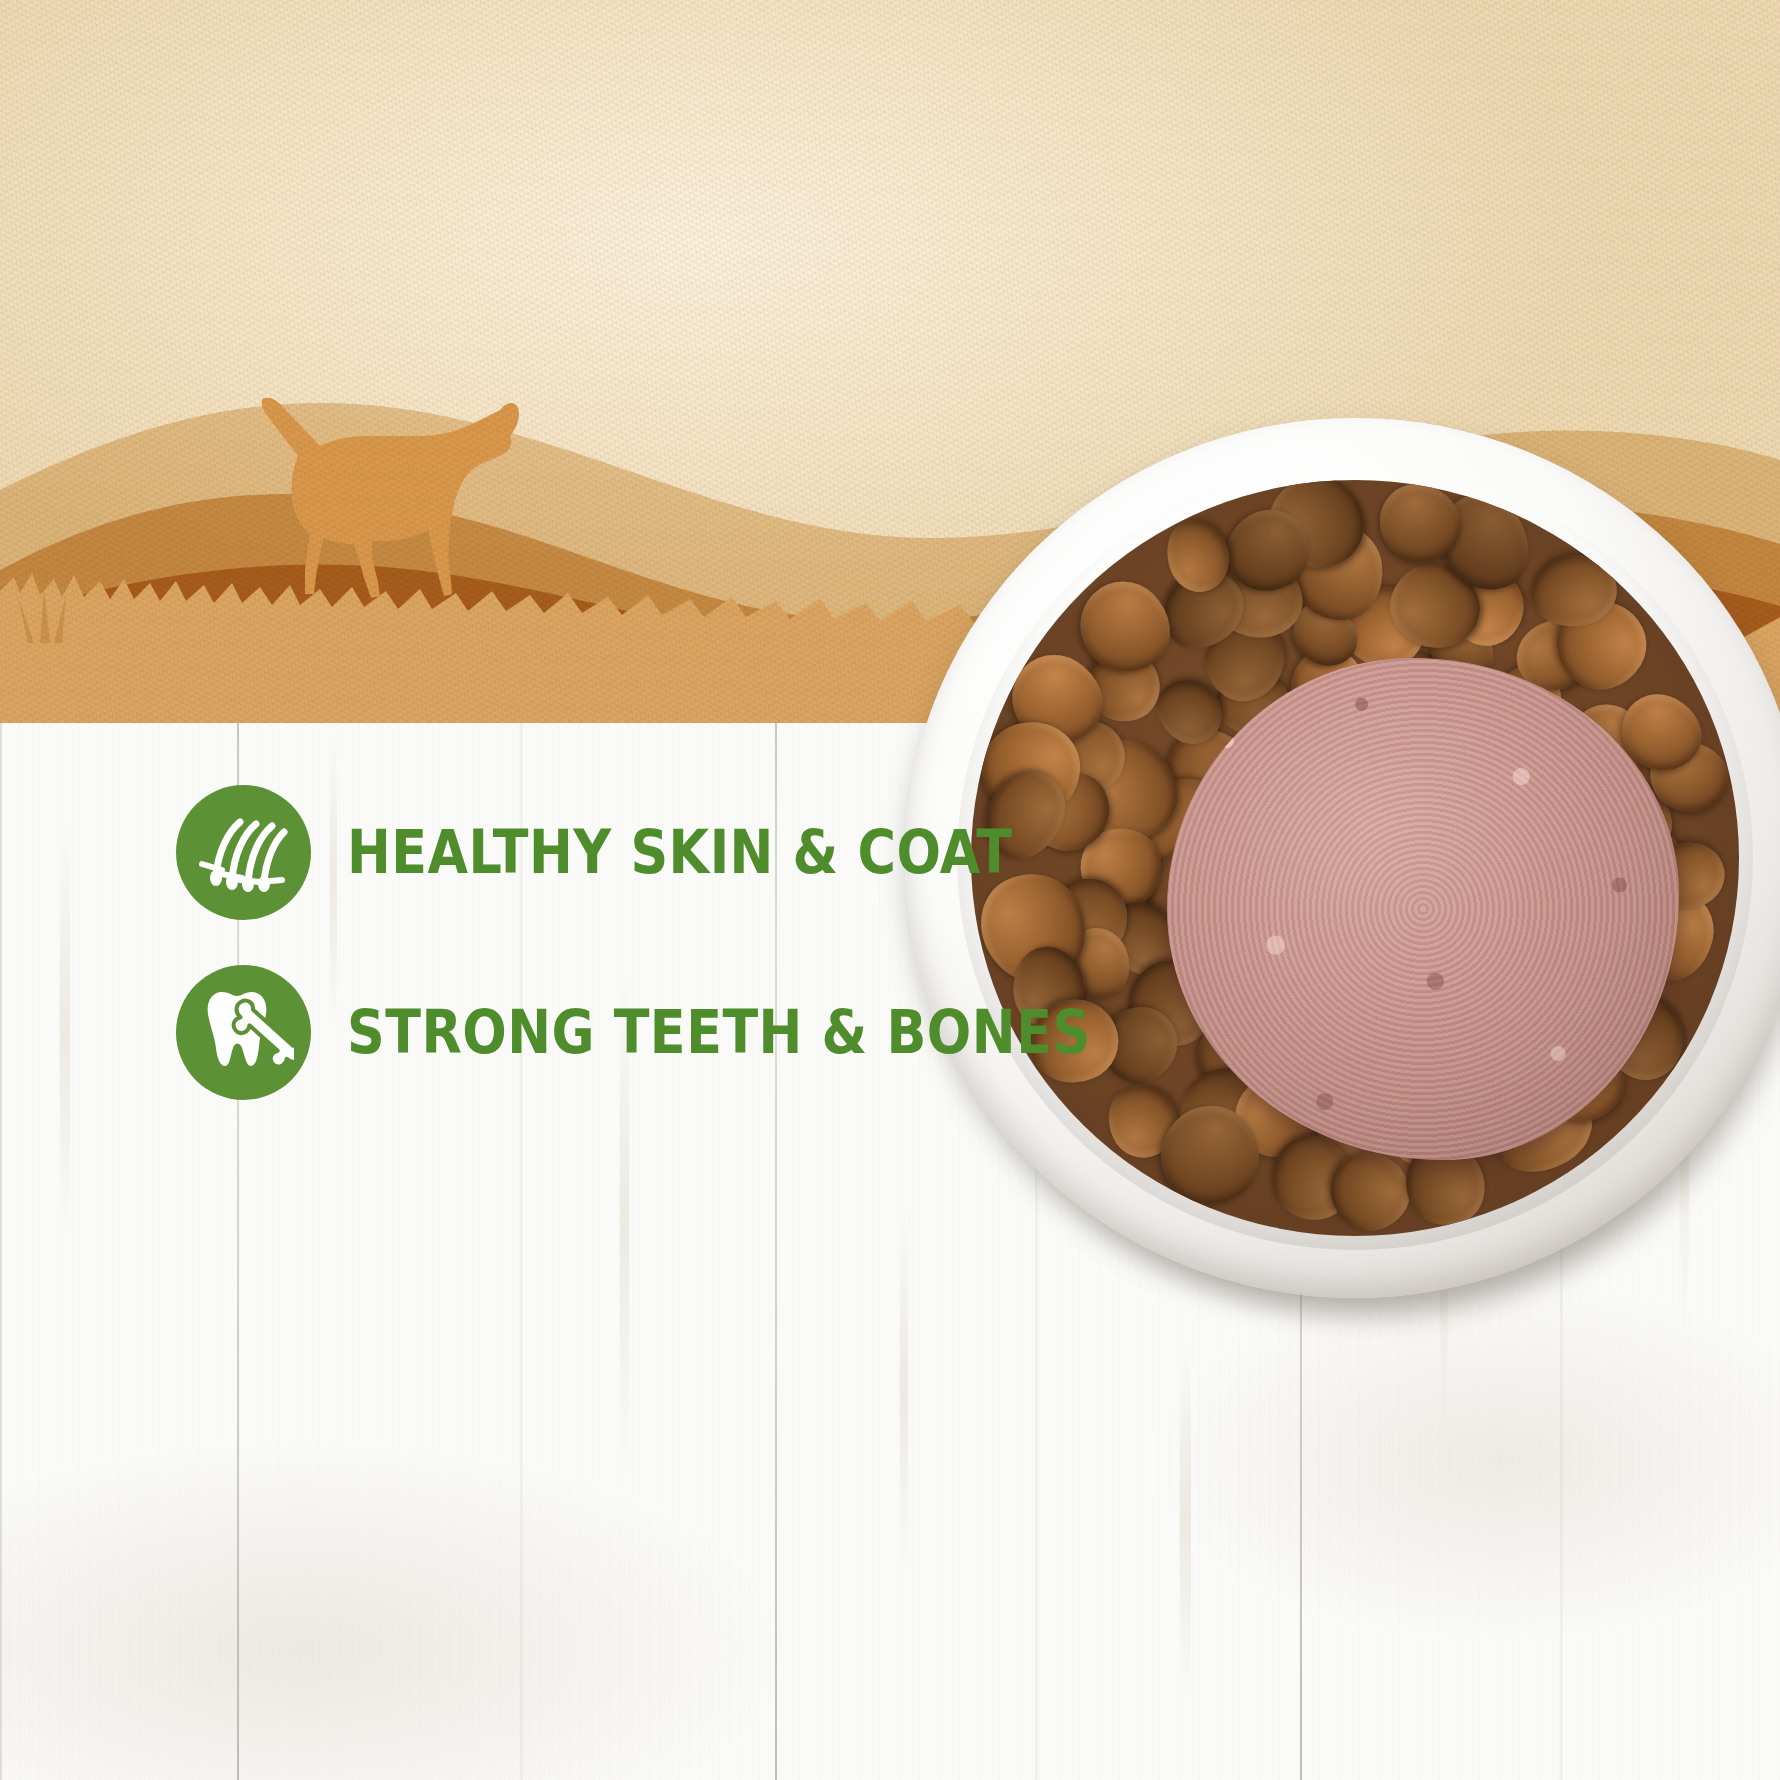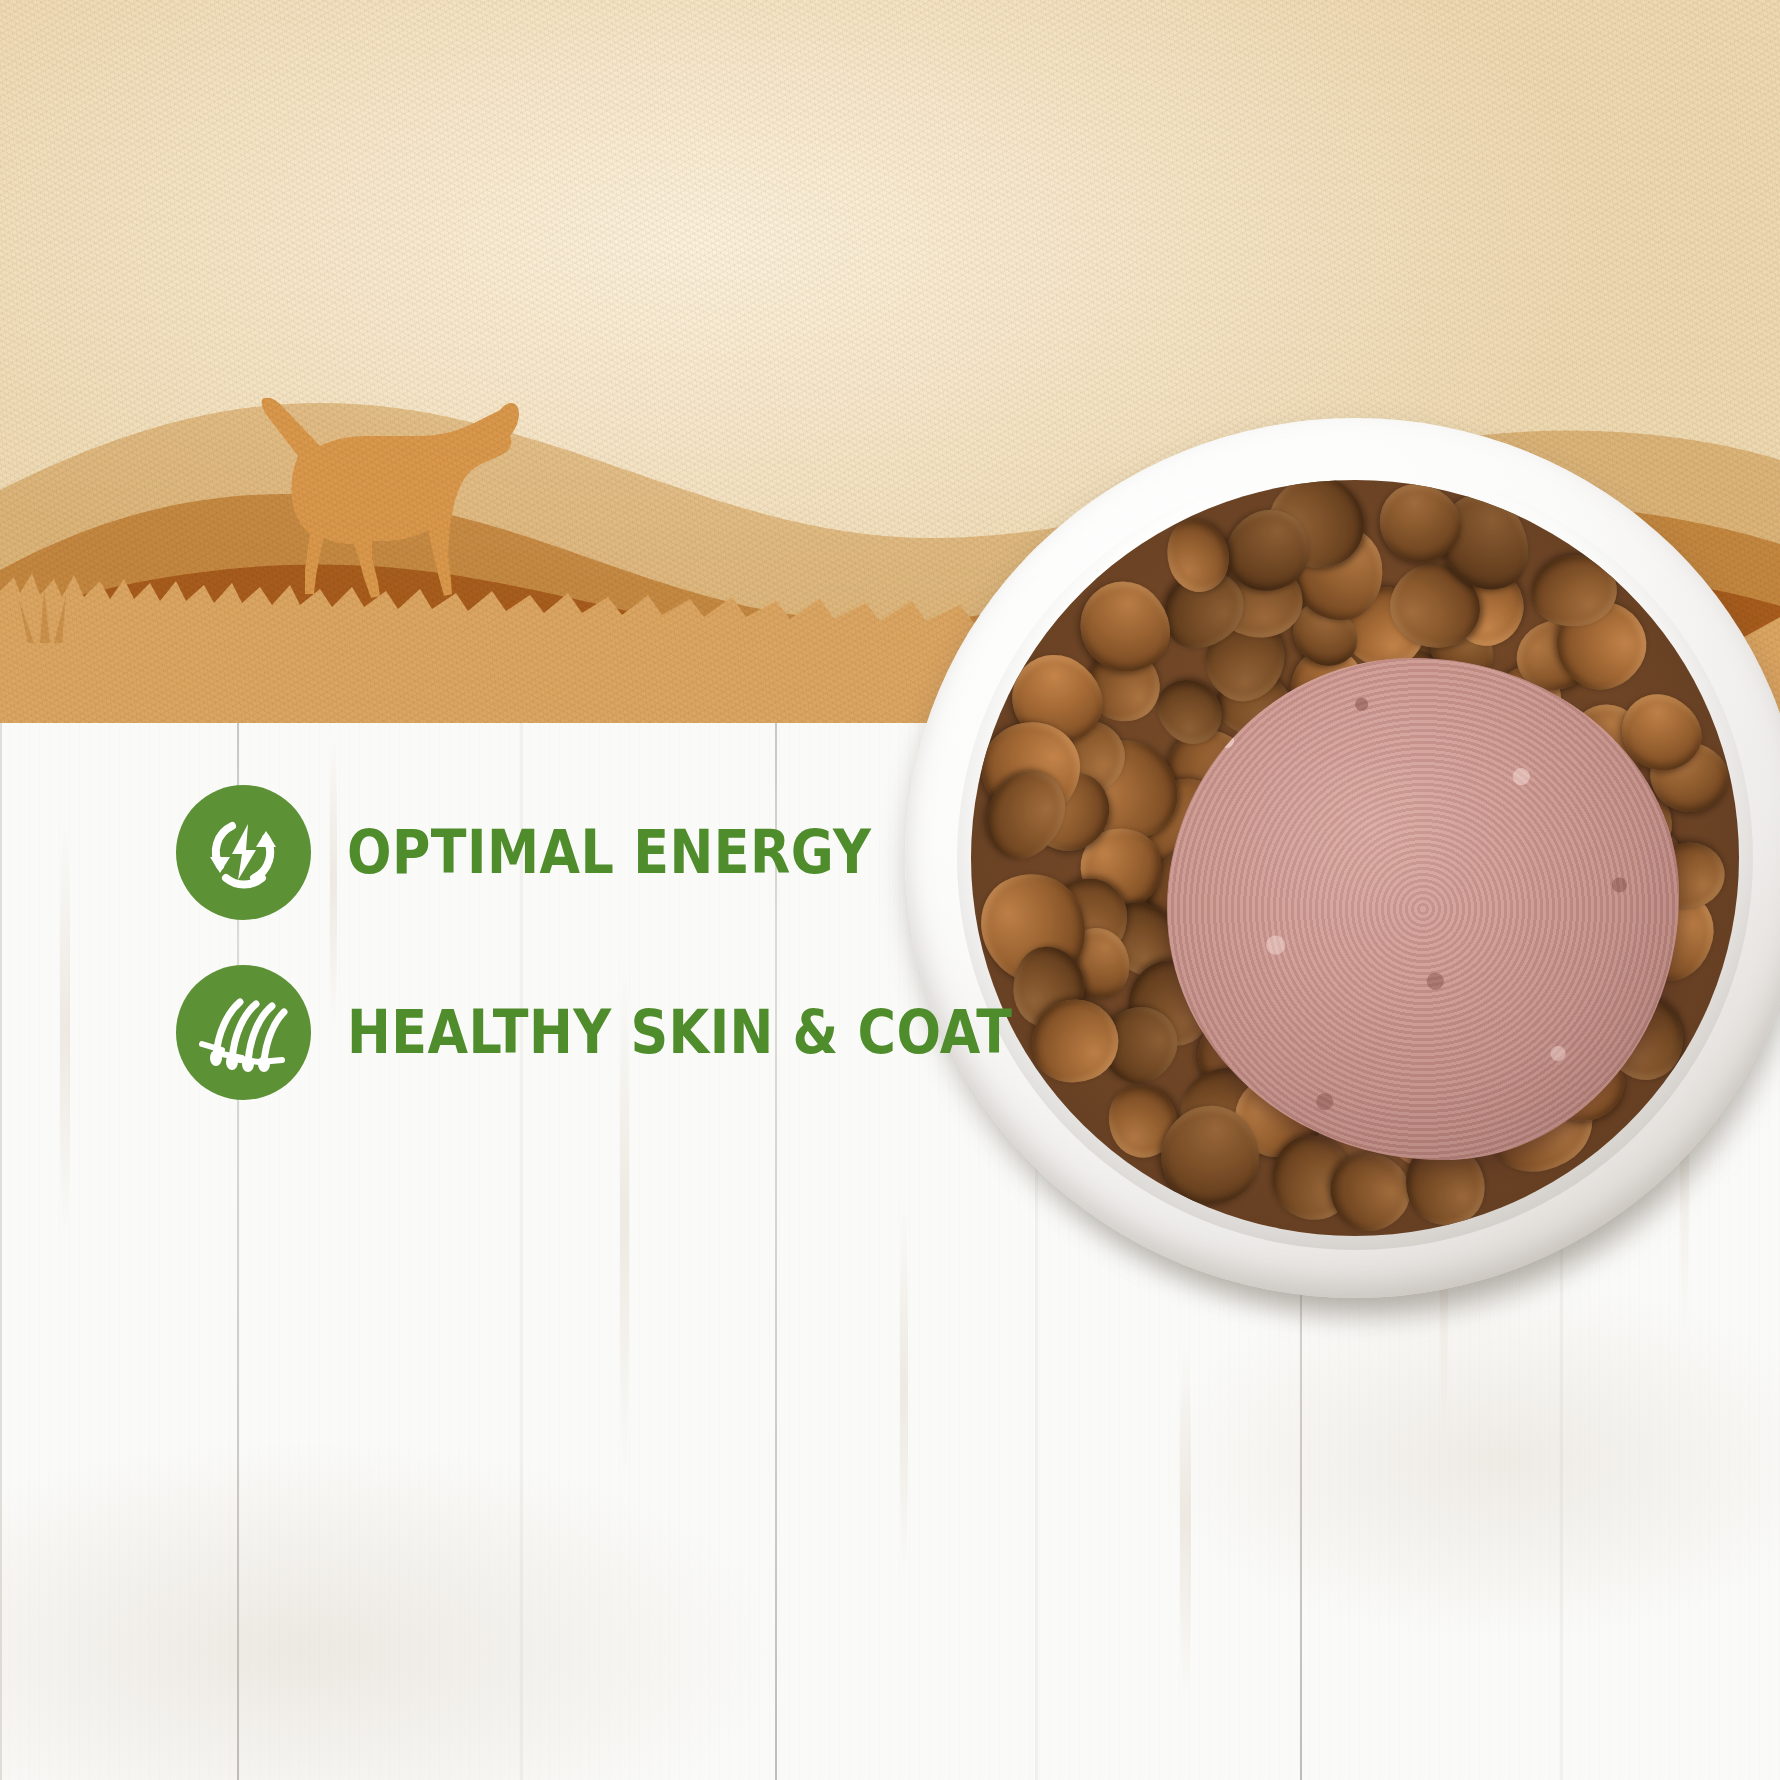--- a/index.html
+++ b/index.html
@@ -335,33 +335,20 @@
         <div class="kibble" style="left: 653.142px; top: 412.005px; width: 92.3661px; height: 85.2768px; transform: rotate(102.398deg); filter: brightness(1.09344);"></div>
         <div class="kibble" style="left: 677.98px; top: 362.581px; width: 75.797px; height: 66.1854px; transform: rotate(159.556deg); filter: brightness(0.997234);"></div>
       <div class="pate">
         <div class="pate-tex"></div>
       </div>
     </div>
   </div>
 
   <div class="features">
 
-    <div class="feature-row">
-      <div class="icon-circle">
-        <svg width="96" height="96" viewBox="0 0 96 96">
-          <path d="M24,62 A28,28 0 0 1 36,22" fill="none" stroke="#fff" stroke-width="8" stroke-linecap="round"></path>
-          <path d="M70,34 A28,28 0 0 1 58,74" fill="none" stroke="#fff" stroke-width="8" stroke-linecap="round"></path>
-          <path d="M30,74 A28,28 0 0 0 66,74" fill="none" stroke="#fff" stroke-width="8" stroke-linecap="round"></path>
-          <path d="M14,53 L24,69 L34,53 Z" fill="#fff"></path>
-          <path d="M80,43 L70,27 L60,43 Z" fill="#fff"></path>
-          <path d="M52,20 L36,50 L46,50 L42,76 L60,46 L50,46 Z" fill="#fff"></path>
-        </svg>
-      </div>
-      <div class="feature-label">OPTIMAL ENERGY</div>
-    </div>
 
 
     <div class="feature-row">
       <div class="icon-circle">
         <svg width="100" height="100" viewBox="0 0 100 100">
           <g fill="none" stroke="#fff" stroke-width="7" stroke-linecap="round">
             <path d="M22,74 C24,50 34,30 46,20"></path>
             <path d="M38,78 C40,52 50,32 62,22"></path>
             <path d="M54,80 C56,54 66,34 78,24"></path>
             <path d="M70,80 C72,58 80,40 90,30"></path>
@@ -377,16 +364,33 @@
             <path d="M28,72 L48,76"></path>
             <path d="M46,78 L66,80"></path>
             <path d="M66,80 L88,78"></path>
           </g>
         </svg>
       </div>
       <div class="feature-label">HEALTHY SKIN &amp; COAT</div>
     </div>
 
 
+    <div class="feature-row">
+      <div class="icon-circle">
+        <svg width="100" height="100" viewBox="0 0 100 100">
+          <path d="M28,10 C18,10 12,20 14,32 C16,44 20,52 22,66 C23,76 26,84 31,84
+                   C36,84 36,74 39,66 C41,60 46,60 48,66 C51,74 52,84 57,84
+                   C62,84 64,74 65,64 C66,52 70,44 72,32 C74,20 68,10 58,10
+                   C50,10 48,14 43,14 C38,14 36,10 28,10 Z" fill="#fff"></path>
+          <g transform="rotate(42 62 60)">
+            <path d="M34,52 C26,52 22,46 24,40 C26,34 34,32 38,38
+                     L92,38 C96,32 104,34 106,40 C108,46 104,52 96,52
+                     C100,58 96,66 89,65 C83,64 80,58 84,52
+                     L46,52 C50,58 46,66 39,65 C33,64 30,58 34,52 Z" fill="#fff" stroke="#5d9136" stroke-width="4" stroke-linejoin="round"></path>
+          </g>
+        </svg>
+      </div>
+      <div class="feature-label">STRONG TEETH &amp; BONES</div>
+    </div>
 
   </div>
 
 </div>
 
 </body></html>

